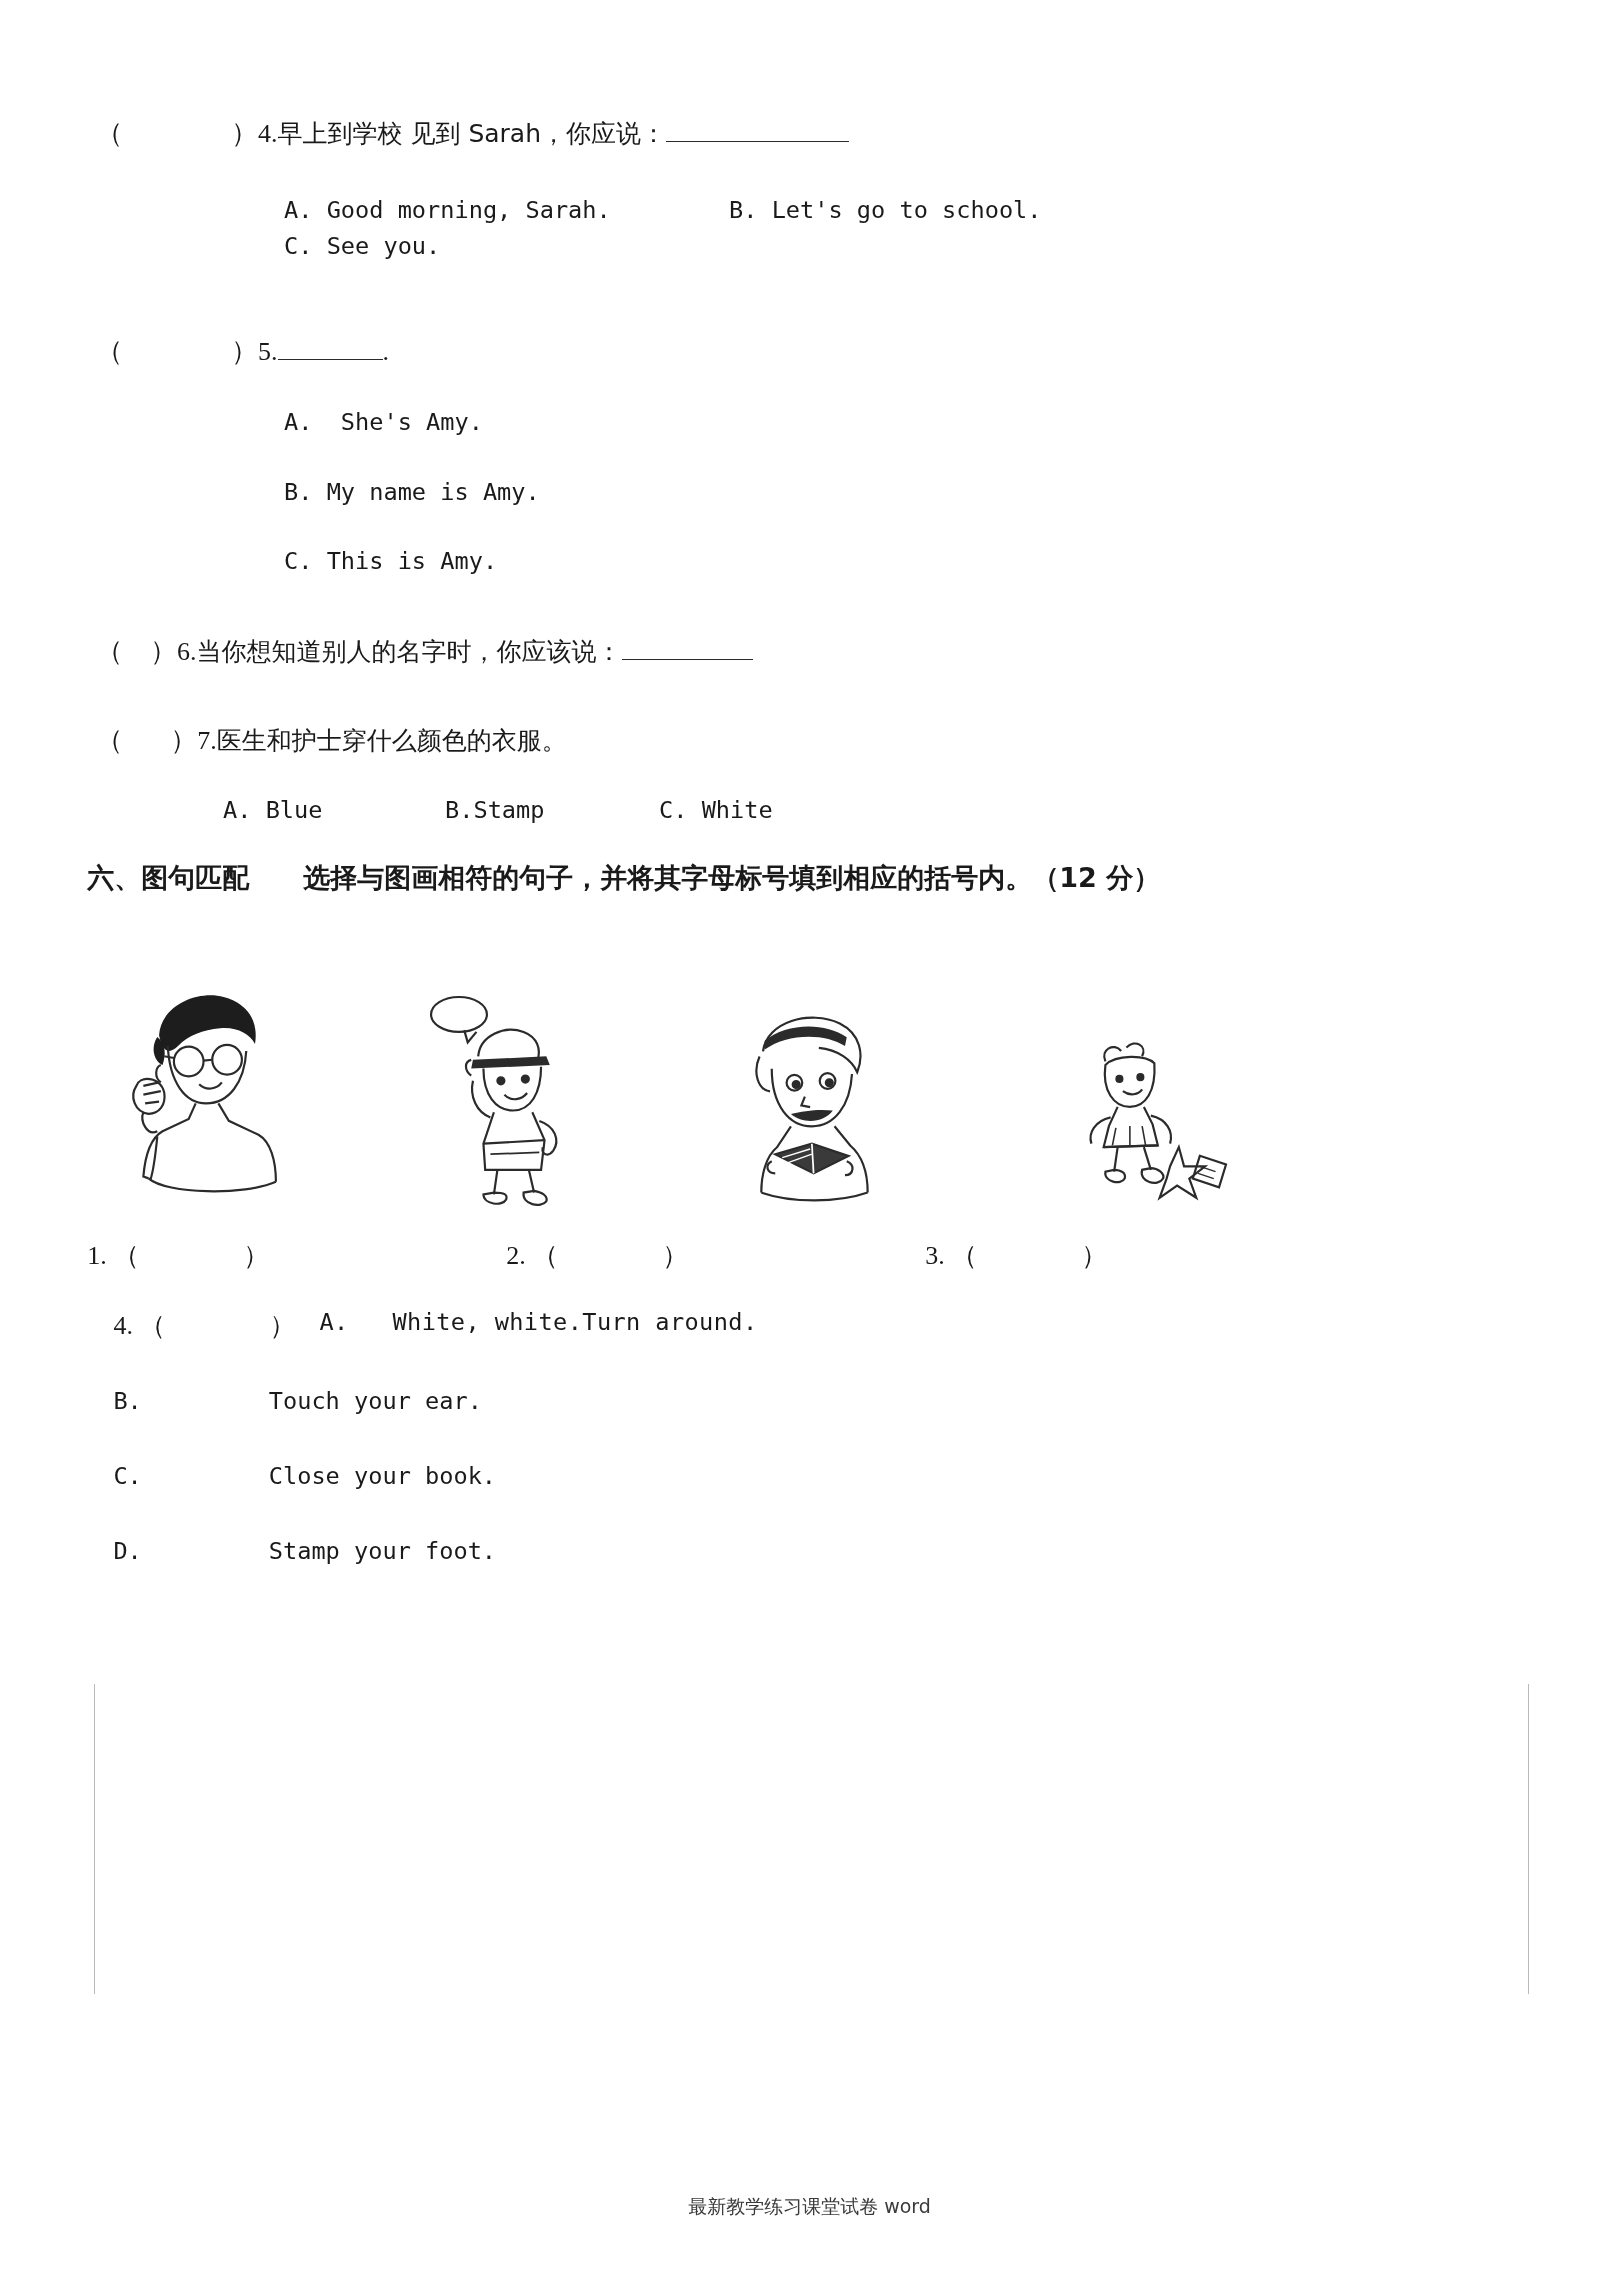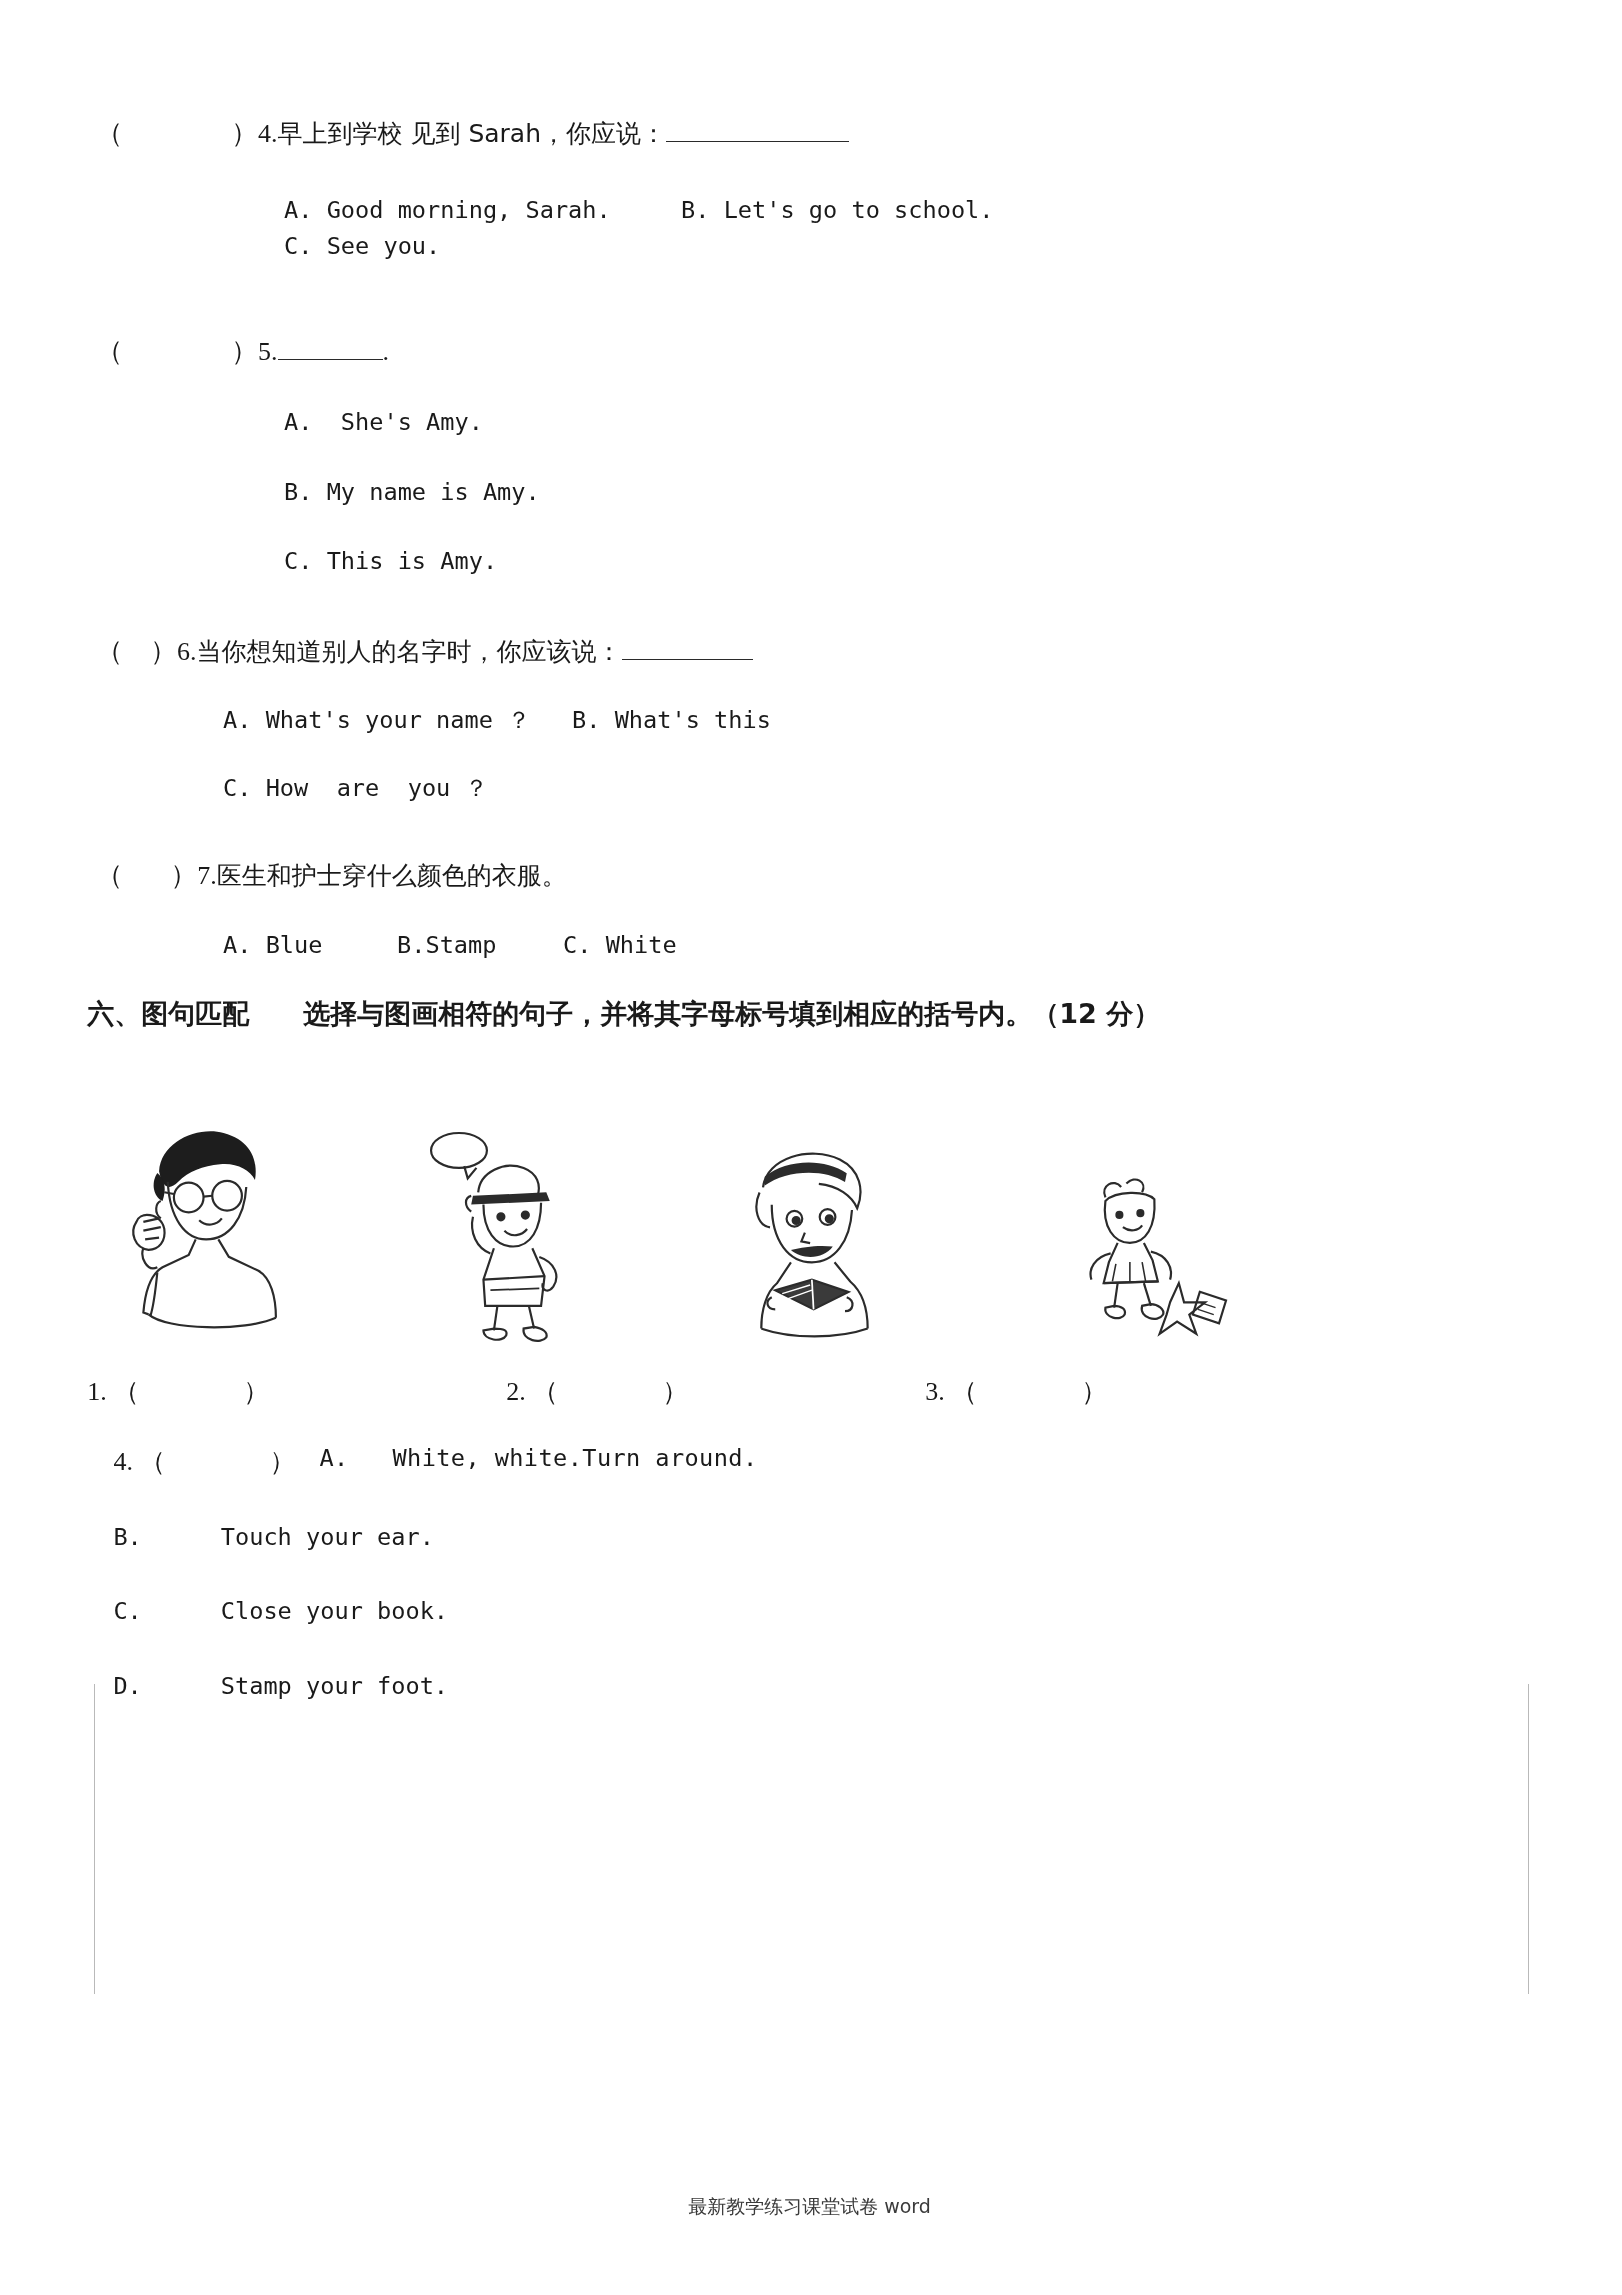--- a/index.html
+++ b/index.html
@@ -78,20 +78,21 @@
   .opts-4 {
     margin-top: 38px;
     margin-left: 188px;
   }
   .opt-row {
     display: flex;
     font-family: "DejaVu Sans Mono", monospace;
     font-size: 23.6px;
     line-height: 1.55;
     white-space: pre;
+    gap: 48px;
   }
   .opt-row .a-col { width: 397px; }
 
   .q5 { margin-top: 66px; }
   .opts-5 {
     margin-left: 188px;
     margin-top: 33px;
   }
   .opts-5 .opt-row { margin-bottom: 33px; }
 
@@ -212,29 +213,20 @@
         <span><span>B.</span><span> My name is Amy.</span></span>
       </div>
       <div class="opt-row">
         <span><span>C.</span><span> This is Amy.</span></span>
       </div>
     </div>
 
     <div class="q-line q6">
       <span class="paren">（    ）</span><span class="serif">6.</span><span class="cn">当你想知道别人的名字时，你应该说：</span><span class="blank-short"></span>
     </div>
-    <div class="opts-6">
-      <div class="opt-row">
-        <span class="a-col"><span>A.</span><span> What's your name ？</span></span>
-        <span><span>B.</span><span> What's this</span></span>
-      </div>
-      <div class="opt-row">
-        <span><span>C.</span><span> How  are  you ？</span></span>
-      </div>
-    </div>
 
     <div class="q-line q7">
       <span class="paren">（       ）</span><span class="serif">7.</span><span class="cn">医生和护士穿什么颜色的衣服。</span>
     </div>
     <div class="opts-7">
       <div class="opt-row">
         <span class="c1"><span>A.</span><span> Blue</span></span>
         <span class="c2"><span>B.</span><span>Stamp</span></span>
         <span><span>C.</span><span> White</span></span>
       </div>

